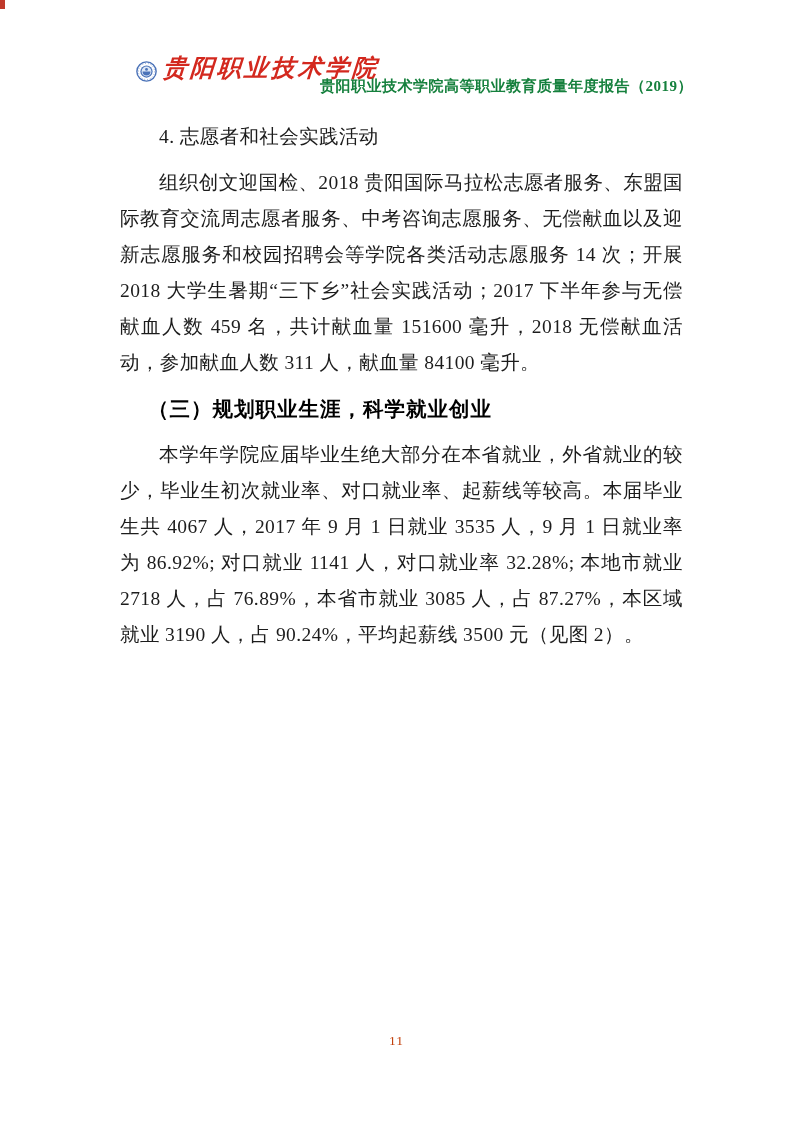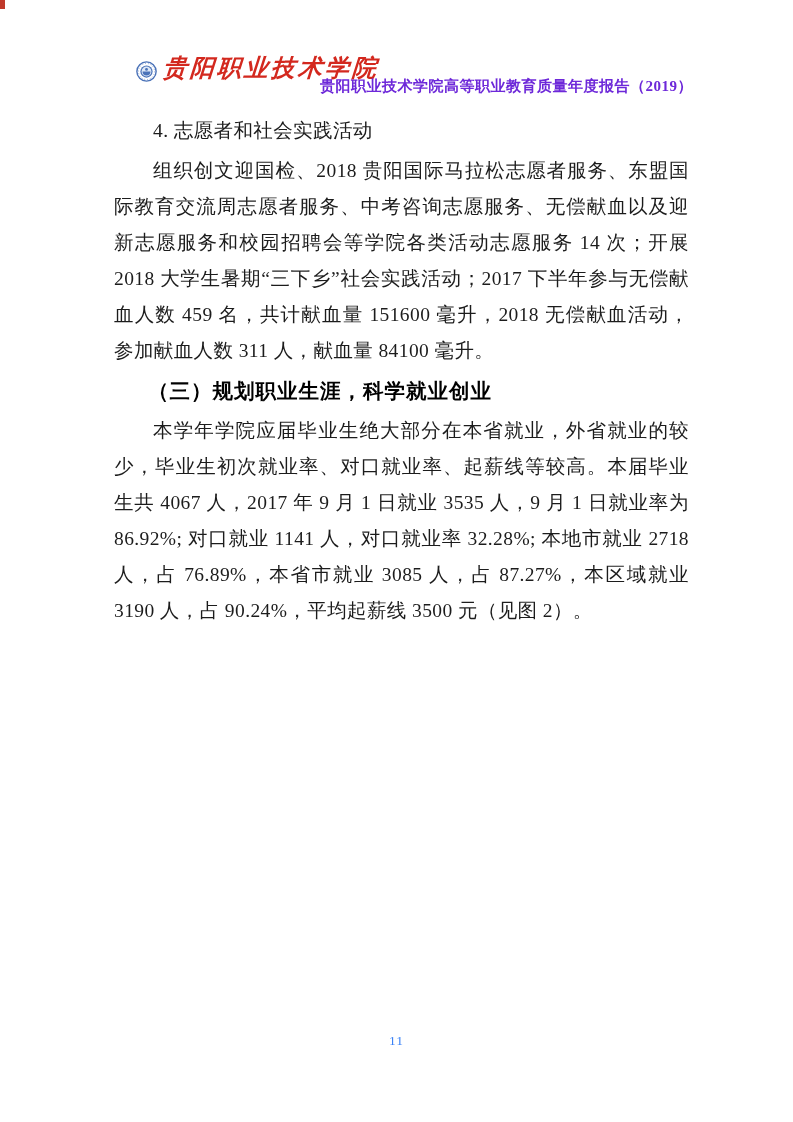--- a/index.html
+++ b/index.html
@@ -54,37 +54,37 @@
     white-space: nowrap;
     font-family: "Liberation Serif", "DejaVu Serif", serif;
   }
   .report-title {
     position: absolute;
     right: 0;
     top: 21px;
     font-size: 15px;
     font-weight: bold;
     letter-spacing: 0.5px;
-    color: #6d28d9;
+    color: #15803d;
     white-space: nowrap;
   }
   
   .content {
     position: absolute;
     left: 110px;
     top: 109px;
     width: 583px;
     font-size: 19.5px;
     line-height: 36px;
     letter-spacing: 0.4px;
     text-align: justify;
     text-justify: inter-ideograph;
   }
   .content p {
-    margin: 4px;
+    margin: 10px;
     text-indent: 2em;
   }
   .section-heading {
     margin: 0;
     font-family: Liberation Sans, sans-serif;
     font-weight: 700;
     font-size: 20.5px;
     line-height: 36px;
     letter-spacing: 1px;
     text-indent: 38px;
@@ -96,21 +96,21 @@
   }
   
   .page-number {
     position: absolute;
     left: 0;
     top: 1033px;
     width: 100%;
     text-align: center;
     font-size: 13.5px;
     letter-spacing: 1px;
-    color: #3b82f6;
+    color: #c2410c;
   }
 </style>
 </head>
 <body>
 
 <div class="page">
 
   <div class="scan-artifact"></div>
 
   <div class="header">

